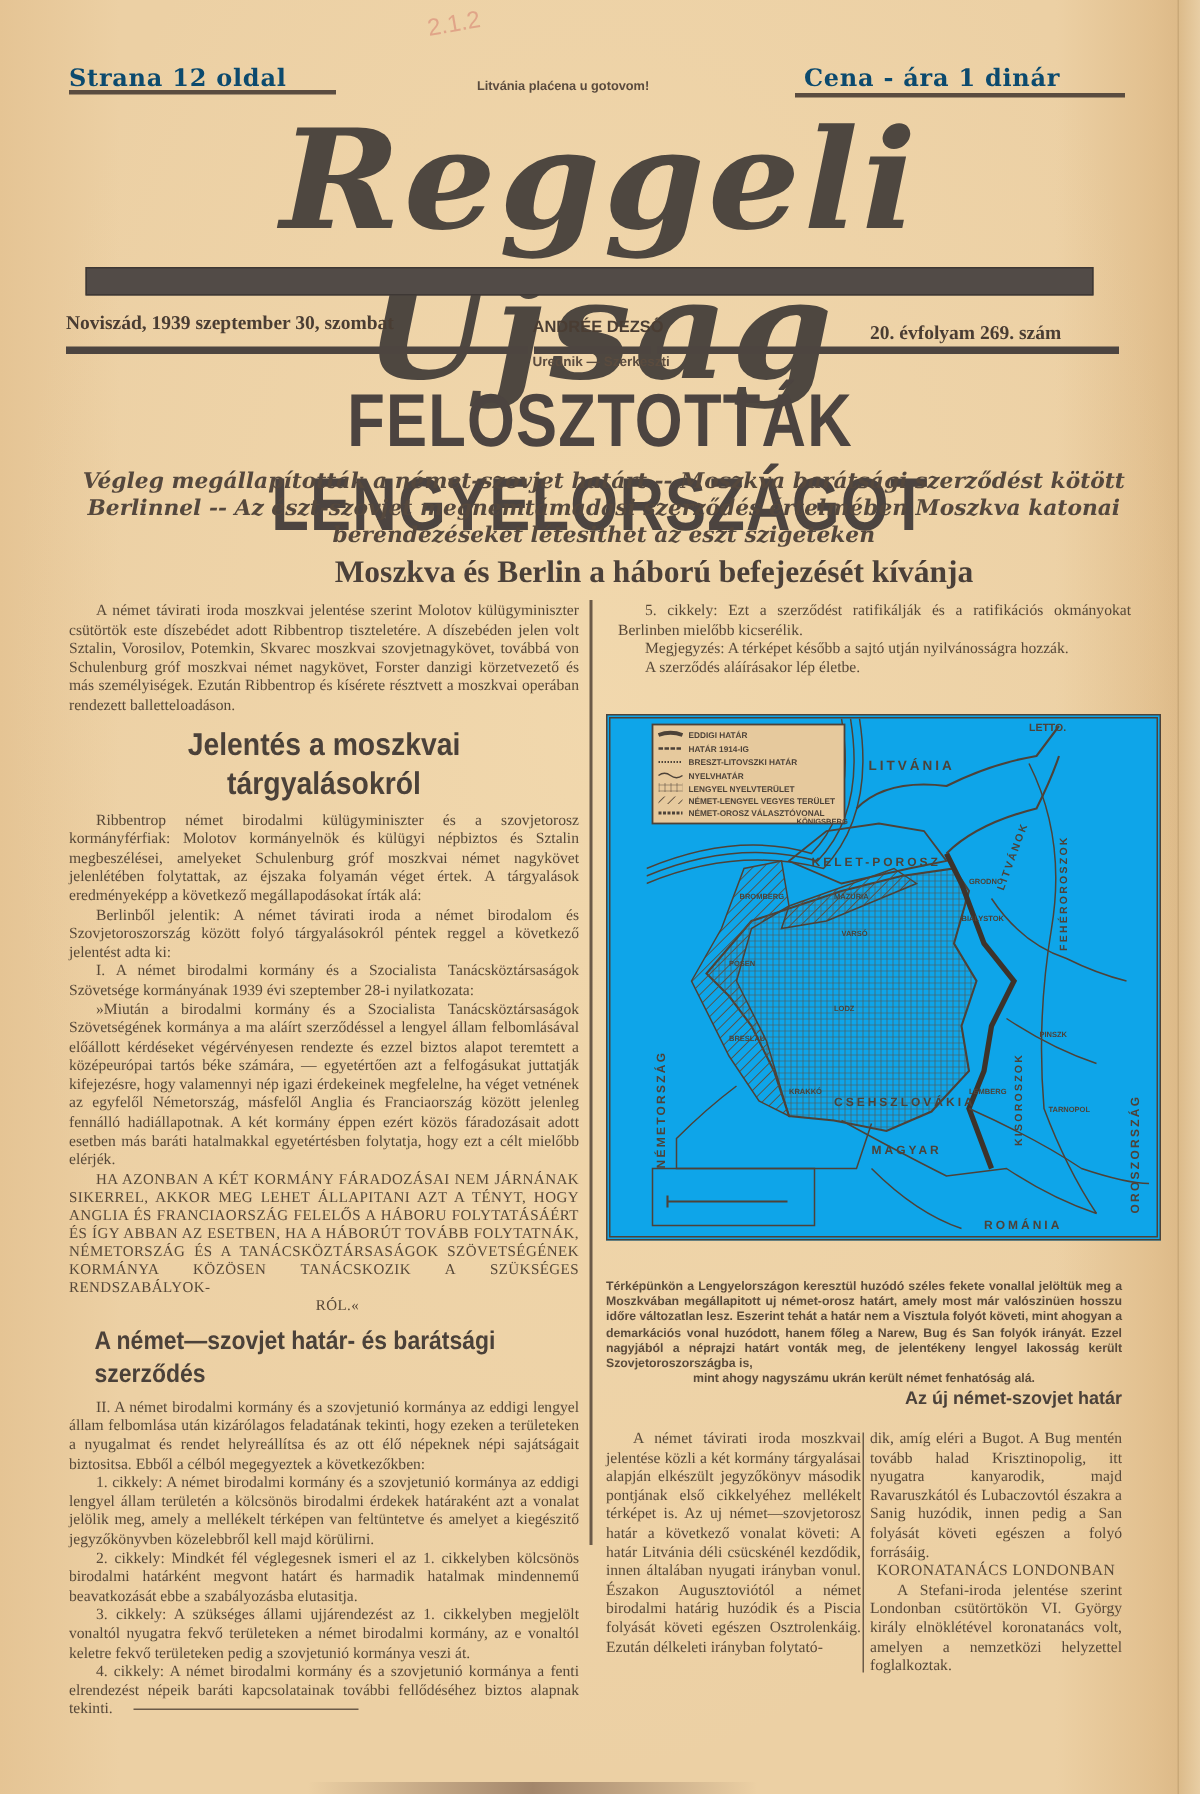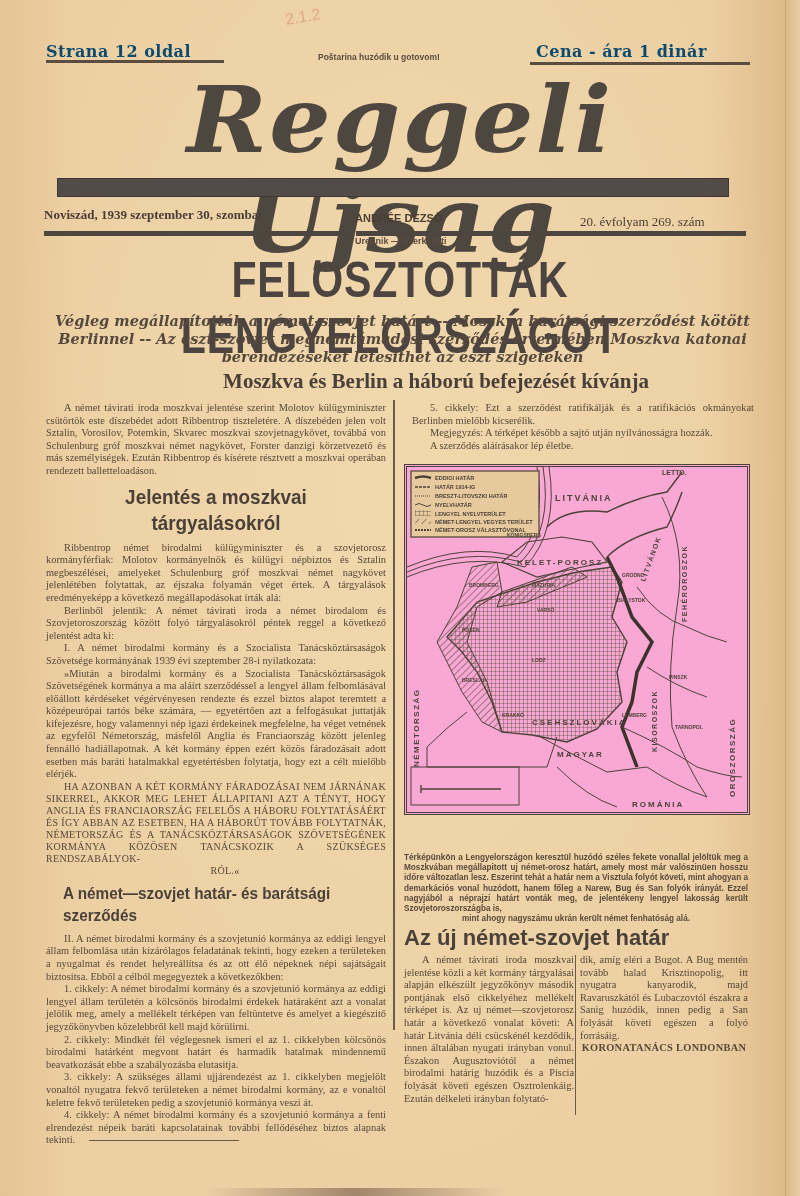--- a/index.html
+++ b/index.html
@@ -32,21 +32,21 @@
     left: 55px; top: 70px; width: 690px; height: 105px;
     font-family: "DejaVu Serif", serif; font-style: italic; font-weight: bold;
     font-size: 92px; line-height: 100px; color: #4e4740;
     letter-spacing: 2px; text-align: center;
     transform: scaleX(1.05);
   }
   .mast-bar { left: 57px; top: 178px; width: 670px; height: 17px; background: #524b47; border: 1px solid #3e3835; }
   .dateline { left: 44px; top: 207px; font-size: 13px; font-weight: bold; color: #4a3d33; font-family: "Liberation Serif", serif; }
   .editor-label { left: 355px; top: 200px; font-size: 9px; font-family: "Liberation Sans", sans-serif; font-weight: bold; color: #5a4b3e; margin-top: 36px; }
   .editor-name { left: 355px; top: 212px; font-size: 11px; font-family: "Liberation Sans", sans-serif; font-weight: bold; color: #4a3d33; }
-  .issue { left: 580px; top: 214px; font-size: 13px; font-weight: normal; color: #4a3d33; font-family: "Liberation Serif", serif; }
+  .issue { left: 580px; top: 214px; font-size: 13px; font-weight: bold; color: #4a3d33; font-family: "Liberation Serif", serif; }
   .date-rule { top: 231px; height: 5px; background: #4d4540; }
   .headline {
     left: 0; top: 252px; width: 800px; text-align: center;
     font-family: "Liberation Sans", sans-serif; font-weight: bold;
     font-size: 50px; line-height: 56px; color: #4c4440; letter-spacing: 1px;
     transform: scaleX(0.82);
   }
   .subhead {
     left: 40px; top: 312px; width: 725px; text-align: center;
     font-family: "DejaVu Serif", serif; font-style: italic; font-weight: bold;
@@ -65,49 +65,50 @@
   .sec-head {
     font-family: "Liberation Sans", sans-serif; font-weight: bold; color: #4b4139;
     font-size: 21px; line-height: 26px; text-align: center; margin: 6px 0 6px 0;
     transform: scaleX(0.9);
   }
   .sec-head.small { font-size: 17px; line-height: 22px; text-align: left; }
   .caps-block { margin: 6px 14px 6px 26px; text-indent: 0; font-size: 10px; line-height: 12px; letter-spacing: 0.3px; text-align: justify; }
   .caps-block .end { text-align: center; display: block; }
   .end-rule { display: inline-block; width: 150px; border-bottom: 1px solid #6b5a48; margin-left: 14px; vertical-align: middle; }
   .map {
-    left: 404px; top: 464px; width: 340px; height: 345px;
+    left: 404px; top: 476px; width: 340px; height: 345px;
     border: 3px double #4d4238;
-    background: #f9a8d4;
+    background: #0ea5e9;
+    padding-left: 24px;
   }
   .map svg { display: block; }
   .caption {
     left: 404px; top: 853px; width: 344px; font-family: "Liberation Sans", sans-serif;
     font-size: 8.2px; line-height: 10.2px; font-weight: bold; color: #5a4a3a; text-align: justify;
   }
   .caption .last { display: block; text-align: center; }
-  .az-uj { left: 404px; top: 925px; width: 344px; text-align: left; font-family: "Liberation Sans", sans-serif; font-weight: bold; font-size: 22px; color: #4b4139; }
+  .az-uj { left: 404px; top: 925px; width: 344px; text-align: right; font-family: "Liberation Sans", sans-serif; font-weight: bold; font-size: 12px; color: #4b4139; }
   .col-sub-a { left: 404px; top: 954px; width: 170px; }
   .col-sub-b { left: 580px; top: 954px; width: 168px; }
   .col-sub-divider { left: 575px; top: 955px; width: 1px; height: 160px; background: #6b5a48; }
-  .koronat { margin: 6px 0 4px 0; text-indent: 0 !important; text-align: center; font-weight: bold; letter-spacing: 0.3px; }
+  .koronat { margin: 6px 0 4px 0; text-indent: 0 !important; text-align: center; font-weight: normal; letter-spacing: 0.3px; }
   .red-mark { left: 285px; top: 8px; font-size: 16px; color: rgba(200,80,80,0.35); font-family: "Liberation Sans", sans-serif; transform: rotate(-10deg); }
   .bottom-scrap { left: 205px; top: 1188px; width: 300px; height: 8px; background: linear-gradient(90deg, rgba(90,60,50,0), rgba(90,60,50,0.5), rgba(90,60,50,0)); }
 </style>
 </head>
 <body>
 
 <div class="page"></div>
 <div class="abs right-edge"></div>
 
 <div class="abs red-mark">2.1.2</div>
 
 <div class="abs mast-small strana">Strana 12 oldal</div>
 <div class="abs strana-rule"></div>
-<div class="abs postarina">Poštarina huzódik u gotovom!</div>
+<div class="abs postarina">Litvánia plaćena u gotovom!</div>
 <div class="abs mast-small cena">Cena - ára 1 dinár</div>
 <div class="abs cena-rule"></div>
 
 <div class="abs masthead">Reggeli Ujság</div>
 <div class="abs mast-bar"></div>
 
 <div class="abs dateline">Noviszád, 1939 szeptember 30, szombat</div>
 <div class="abs editor-label">Urednik — Szerkeszti</div>
 <div class="abs editor-name">ANDRÉE DEZSŐ</div>
 <div class="abs issue">20. évfolyam 269. szám</div>
@@ -243,15 +244,16 @@
 </div>
 
 <div class="abs az-uj">Az új német-szovjet határ</div>
 <div class="abs col-sub-divider"></div>
 <div class="abs col col-sub-a">
   <p>A német távirati iroda moszkvai jelentése közli a két kormány tárgyalásai alapján elkészült jegyzőkönyv második pontjának első cikkelyéhez mellékelt térképet is. Az uj német—szovjetorosz határ a következő vonalat követi: A határ Litvánia déli csücskénél kezdődik, innen általában nyugati irányban vonul. Északon Augusztoviótól a német birodalmi határig huzódik és a Piscia folyását követi egészen Osztrolenkáig. Ezután délkeleti irányban folytató-</p>
 </div>
 <div class="abs col col-sub-b">
   <p style="text-indent:0">dik, amíg eléri a Bugot. A Bug mentén tovább halad Krisztinopolig, itt nyugatra kanyarodik, majd Ravaruszkától és Lubaczovtól északra a Sanig huzódik, innen pedig a San folyását követi egészen a folyó forrásáig.</p>
   <p class="koronat">KORONATANÁCS LONDONBAN</p>
+  <p>A Stefani-iroda jelentése szerint Londonban csütörtökön VI. György király elnöklétével koronatanács volt, amelyen a nemzetközi helyzettel foglalkoztak.</p>
 </div>
 
 <div class="abs bottom-scrap"></div>
 
 </body></html>

